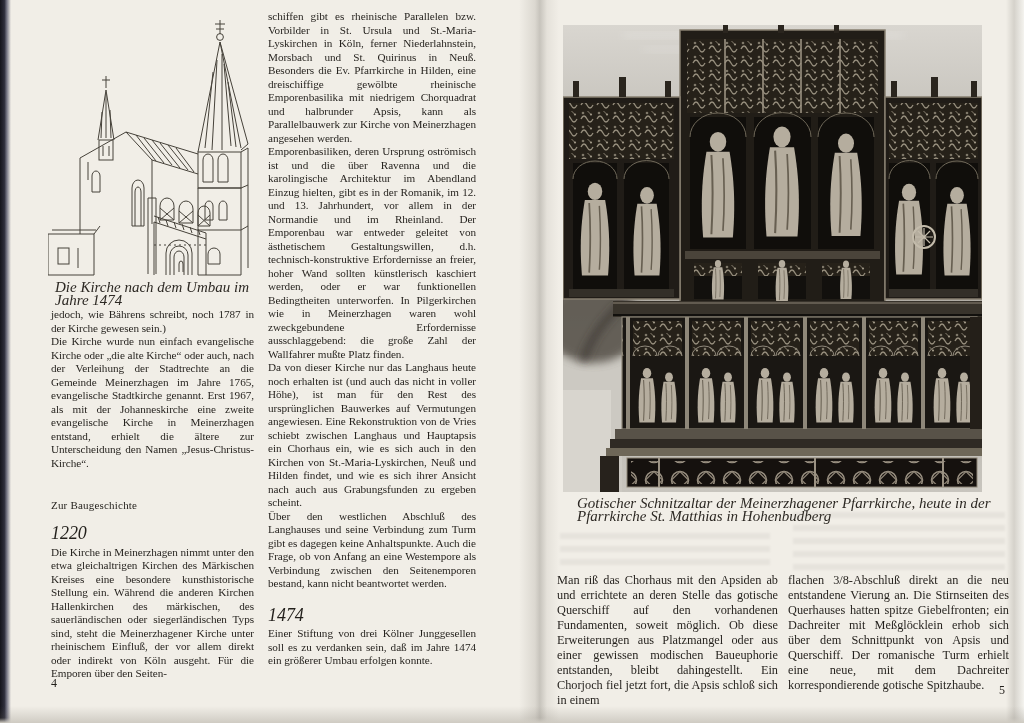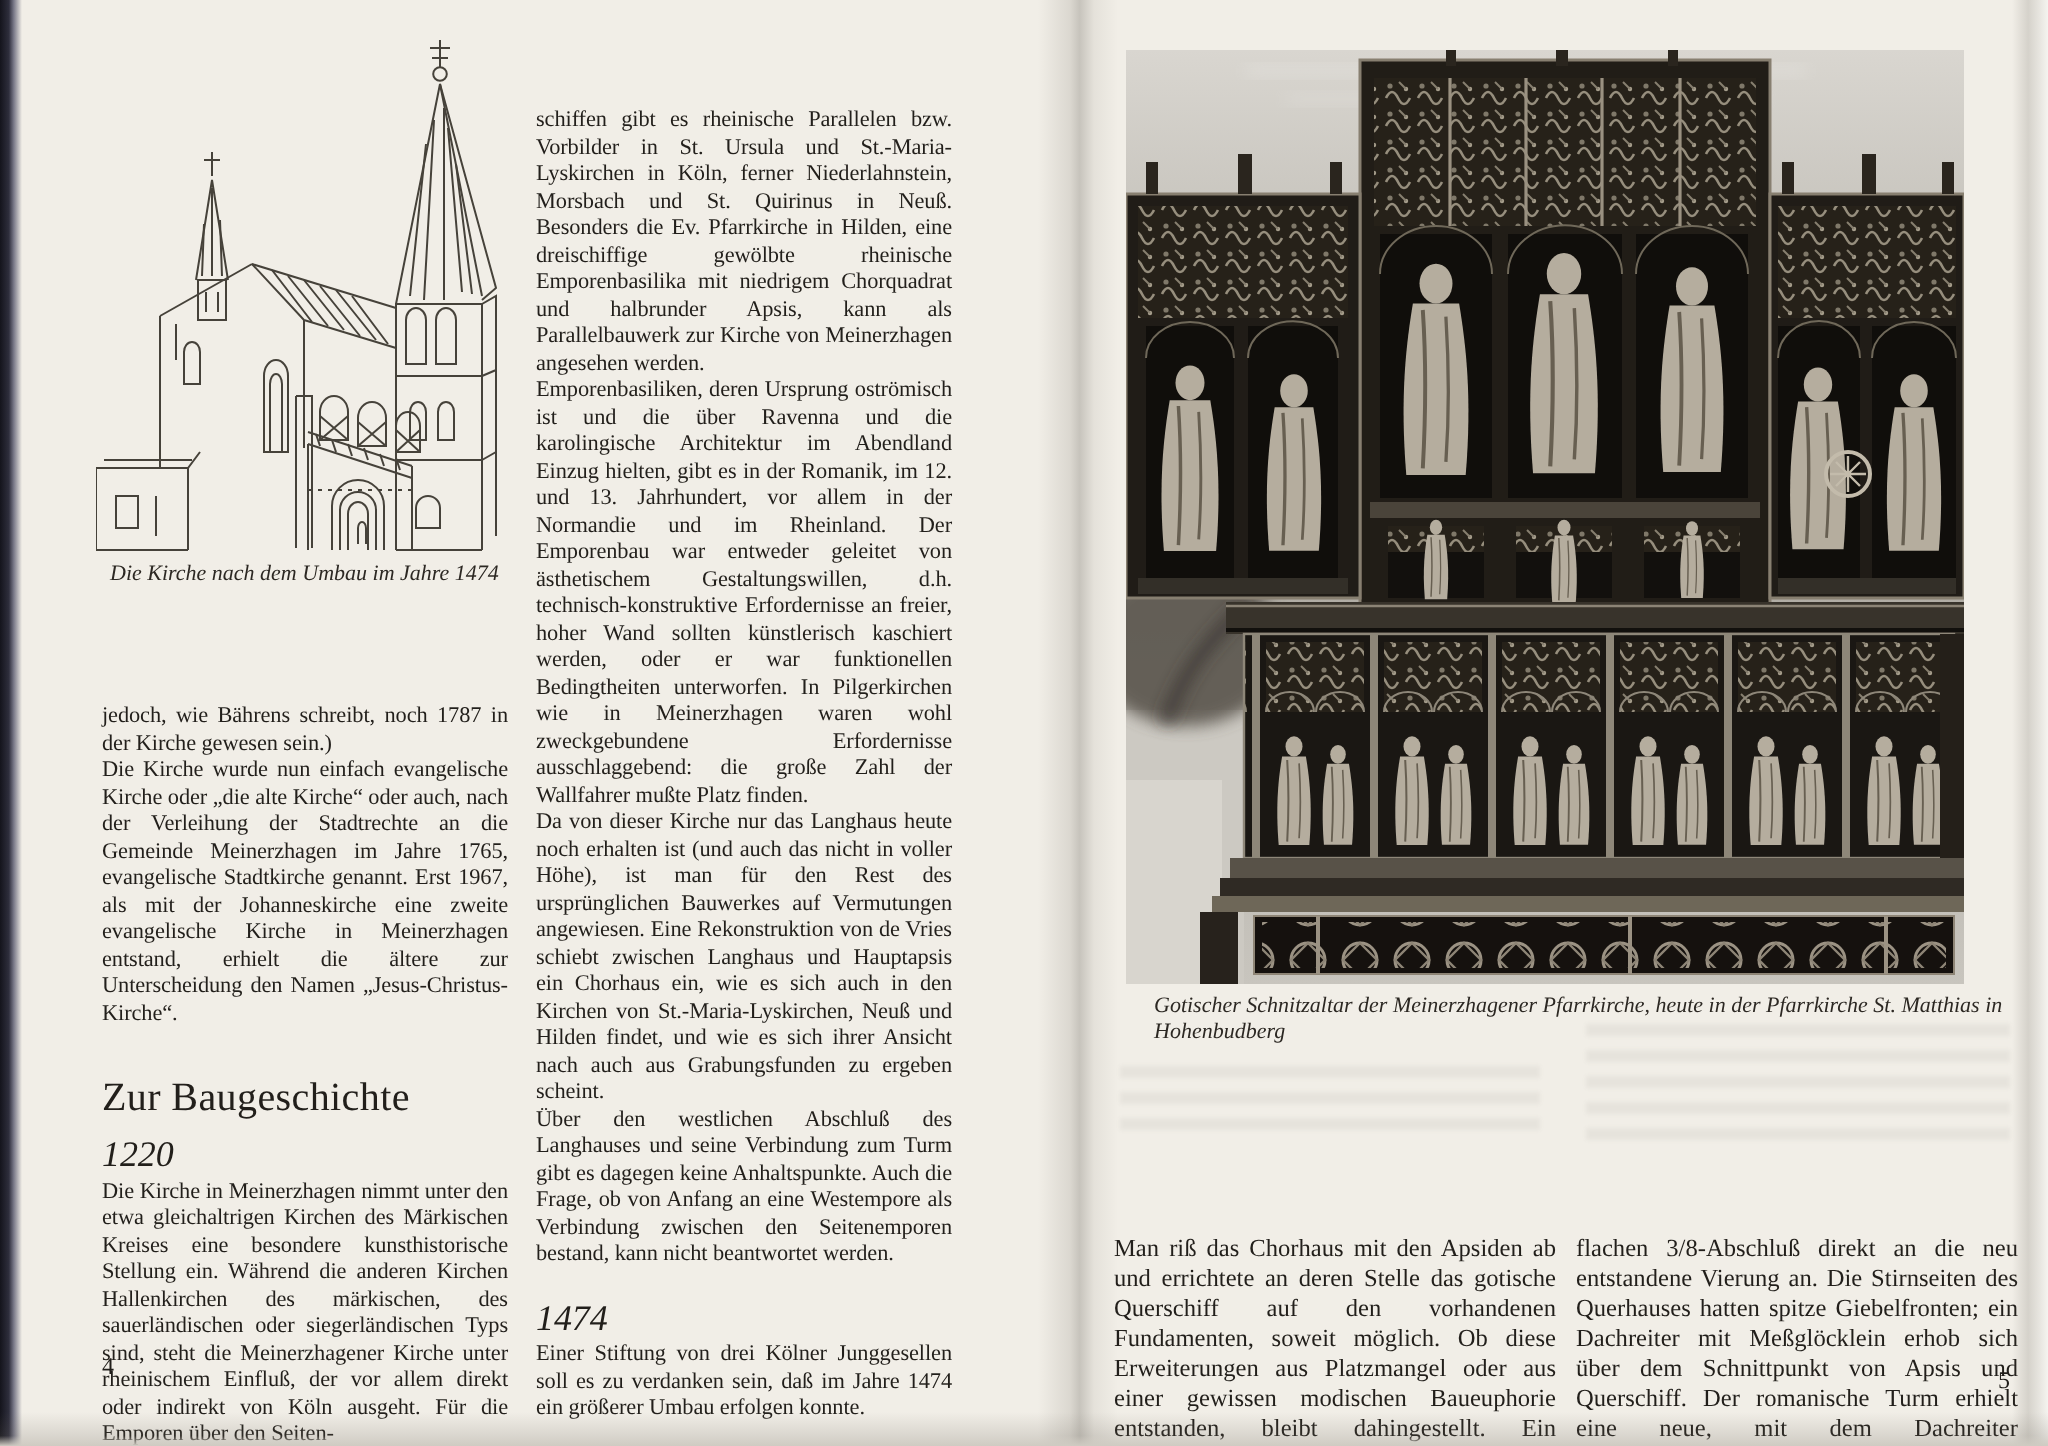--- a/index.html
+++ b/index.html
@@ -1,24 +1,24 @@
 <!DOCTYPE html>
 <html><head>
 <meta charset="utf-8">
 <style>
   html,body{margin:0;padding:0;background:#777;}
   .scan{position:relative;width:1024px;height:723px;background:#f1eee7;overflow:hidden;
         font-family:"Liberation Serif","DejaVu Serif",serif;color:#221f1b;}
   
-  .col{position:absolute;text-align:justify;margin-top:44px;}
+  .col{position:absolute;text-align:justify;}
   .col p{margin:0;}
   .lp{font-size:11.2px;line-height:13.5px;letter-spacing:-0.05px;}
   .rp{font-size:12.3px;line-height:15px;}
-  .caption{position:absolute;font-style:italic;font-size:11px;line-height:13px;color:#2c2823;}
-  .sect-head{font-size:20px;line-height:18px;font-weight:normal;margin:26px 0 0 0;letter-spacing:.2px;}
+  .caption{position:absolute;font-style:italic;font-size:15px;line-height:13px;color:#2c2823;}
+  .sect-head{font-size:11px;line-height:18px;font-weight:normal;margin:26px 0 0 0;letter-spacing:.2px;}
   .year{font-style:italic;font-size:18px;margin:13px 0 5px 0;}
   .pagenum{position:absolute;font-size:12px;}
   
   .figure{position:absolute;}
   
   .edge-left{position:absolute;left:0;top:0;width:11px;height:723px;
      background:linear-gradient(90deg,#14141c 0%,#2e2e3c 40%,#777786 62%,rgba(220,218,210,0) 100%);}
   .gutter{position:absolute;left:519px;top:0;width:40px;height:723px;
      background:linear-gradient(90deg,rgba(120,114,104,0) 0%,rgba(120,114,104,.18) 40%,rgba(90,86,78,.28) 52%,rgba(120,114,104,.10) 70%,rgba(120,114,104,0) 100%);}
   .edge-right{position:absolute;left:1006px;top:0;width:18px;height:723px;

